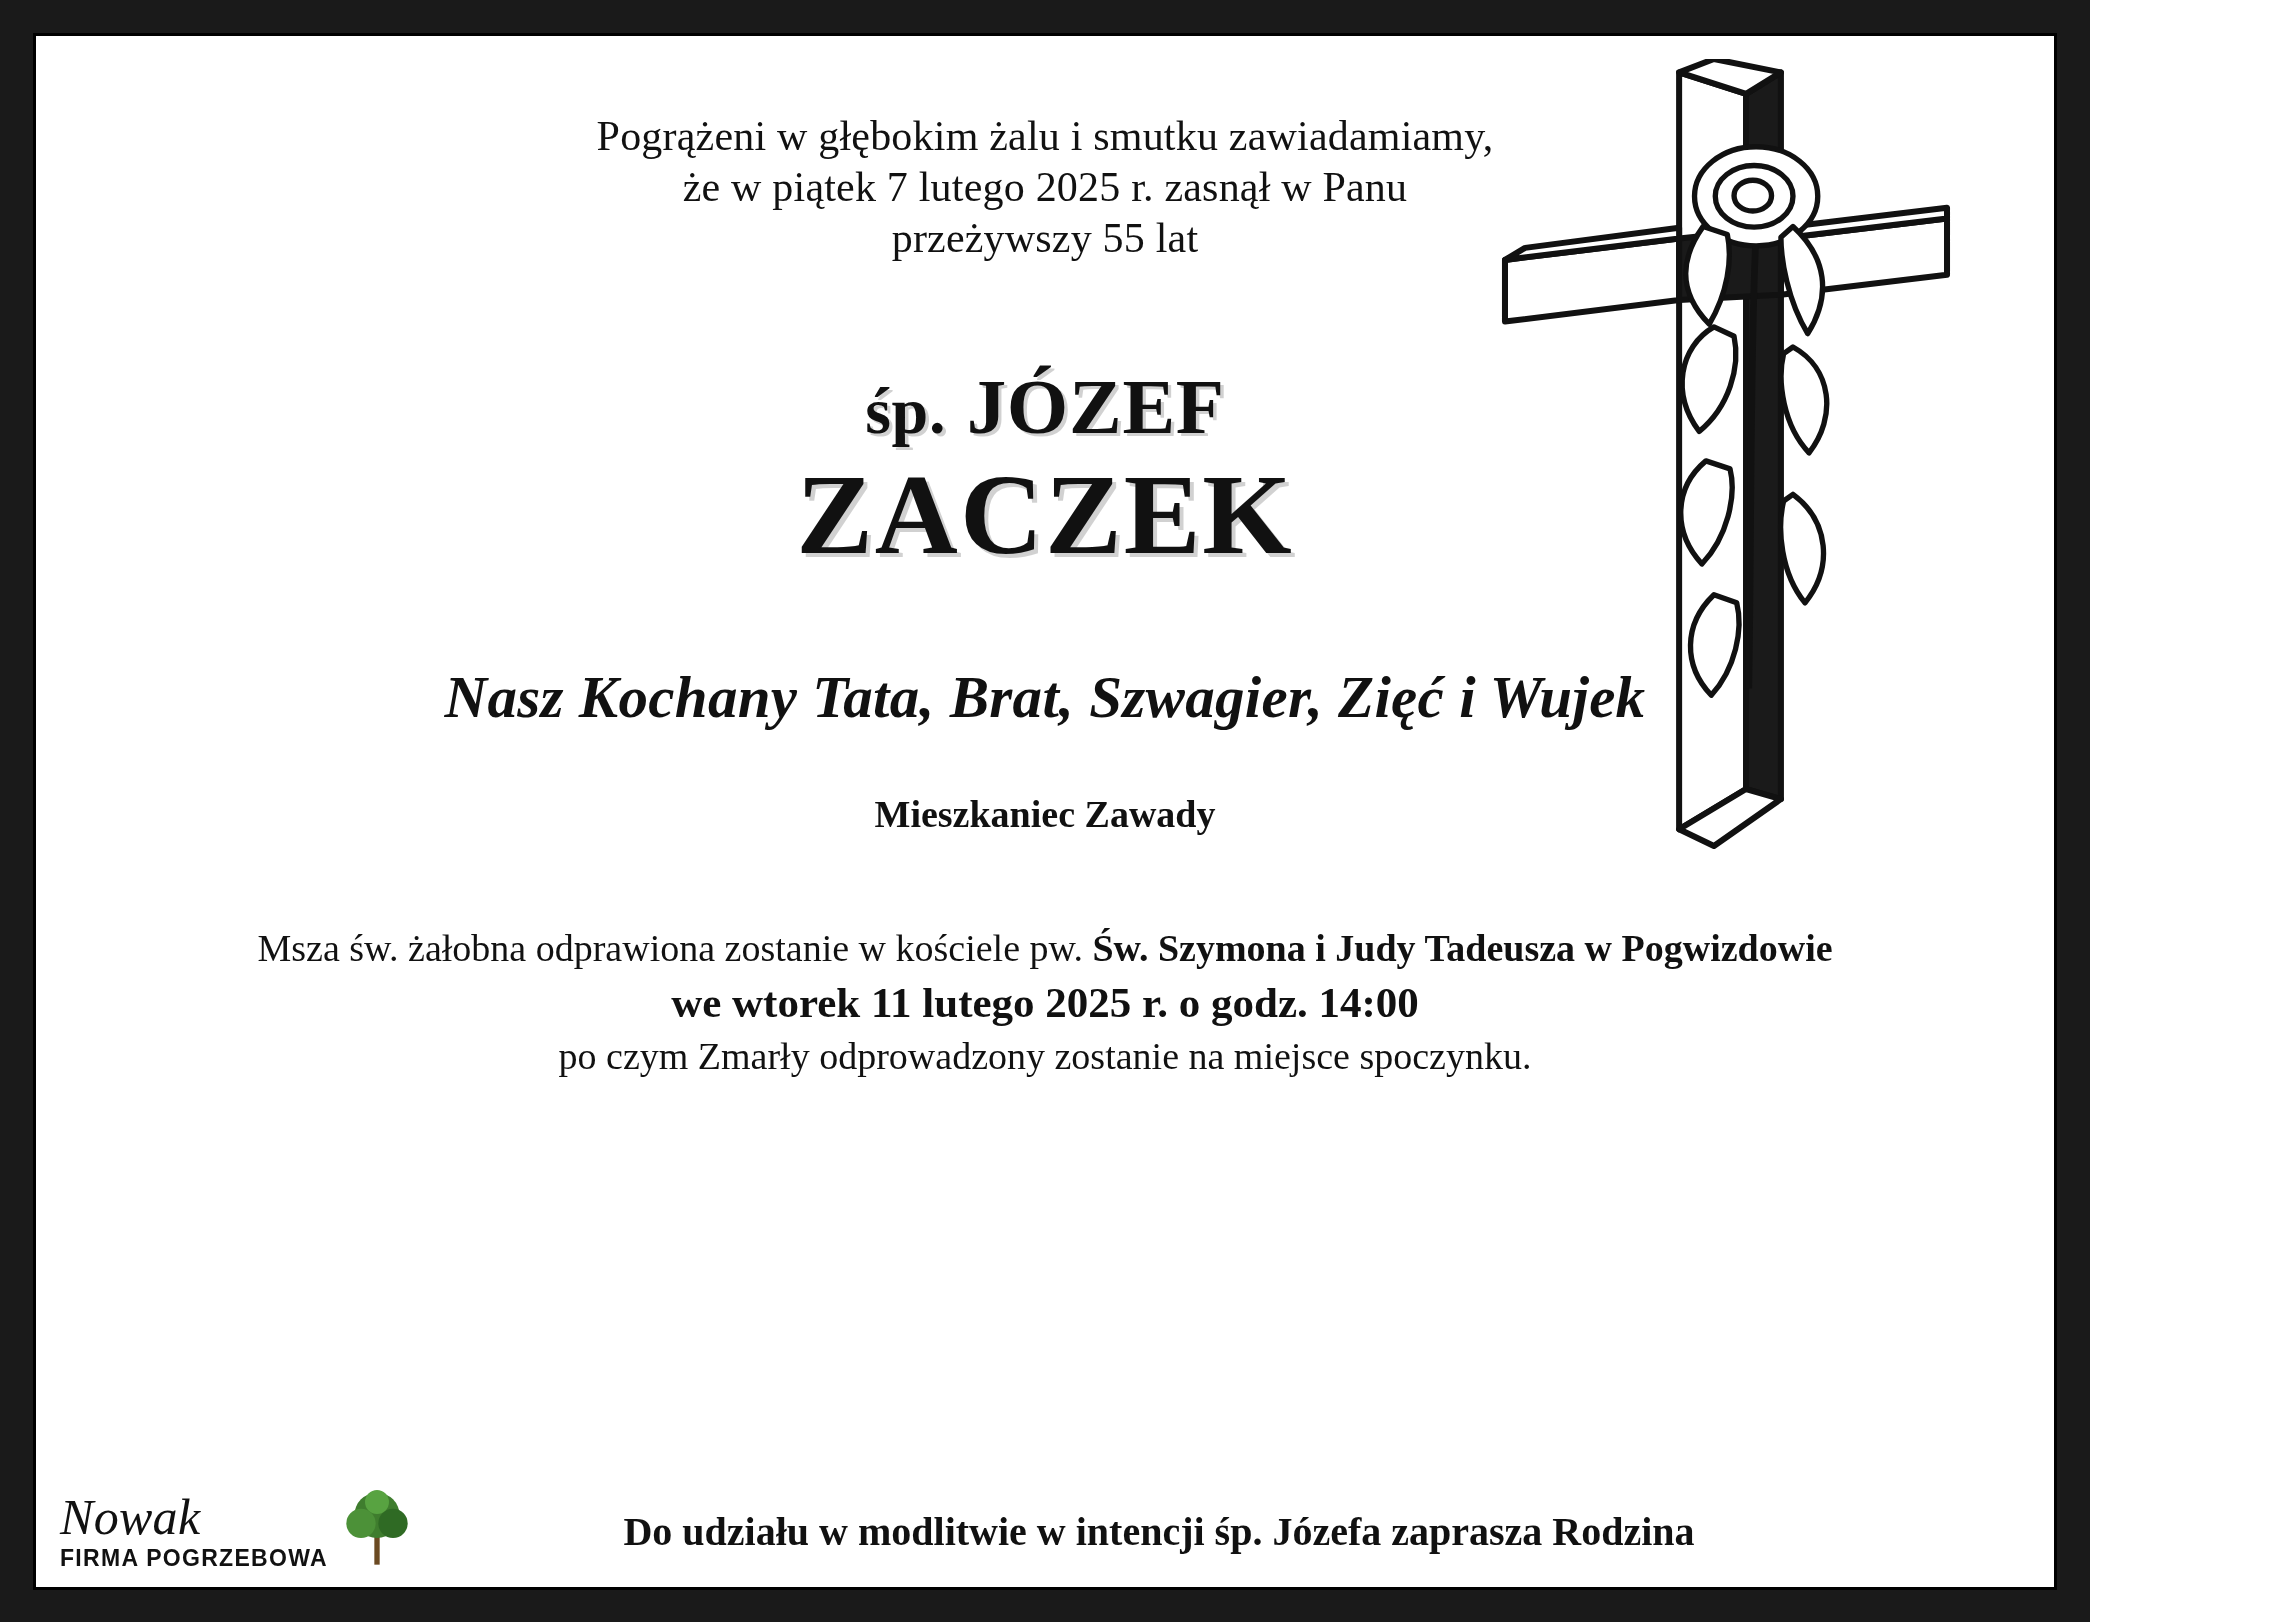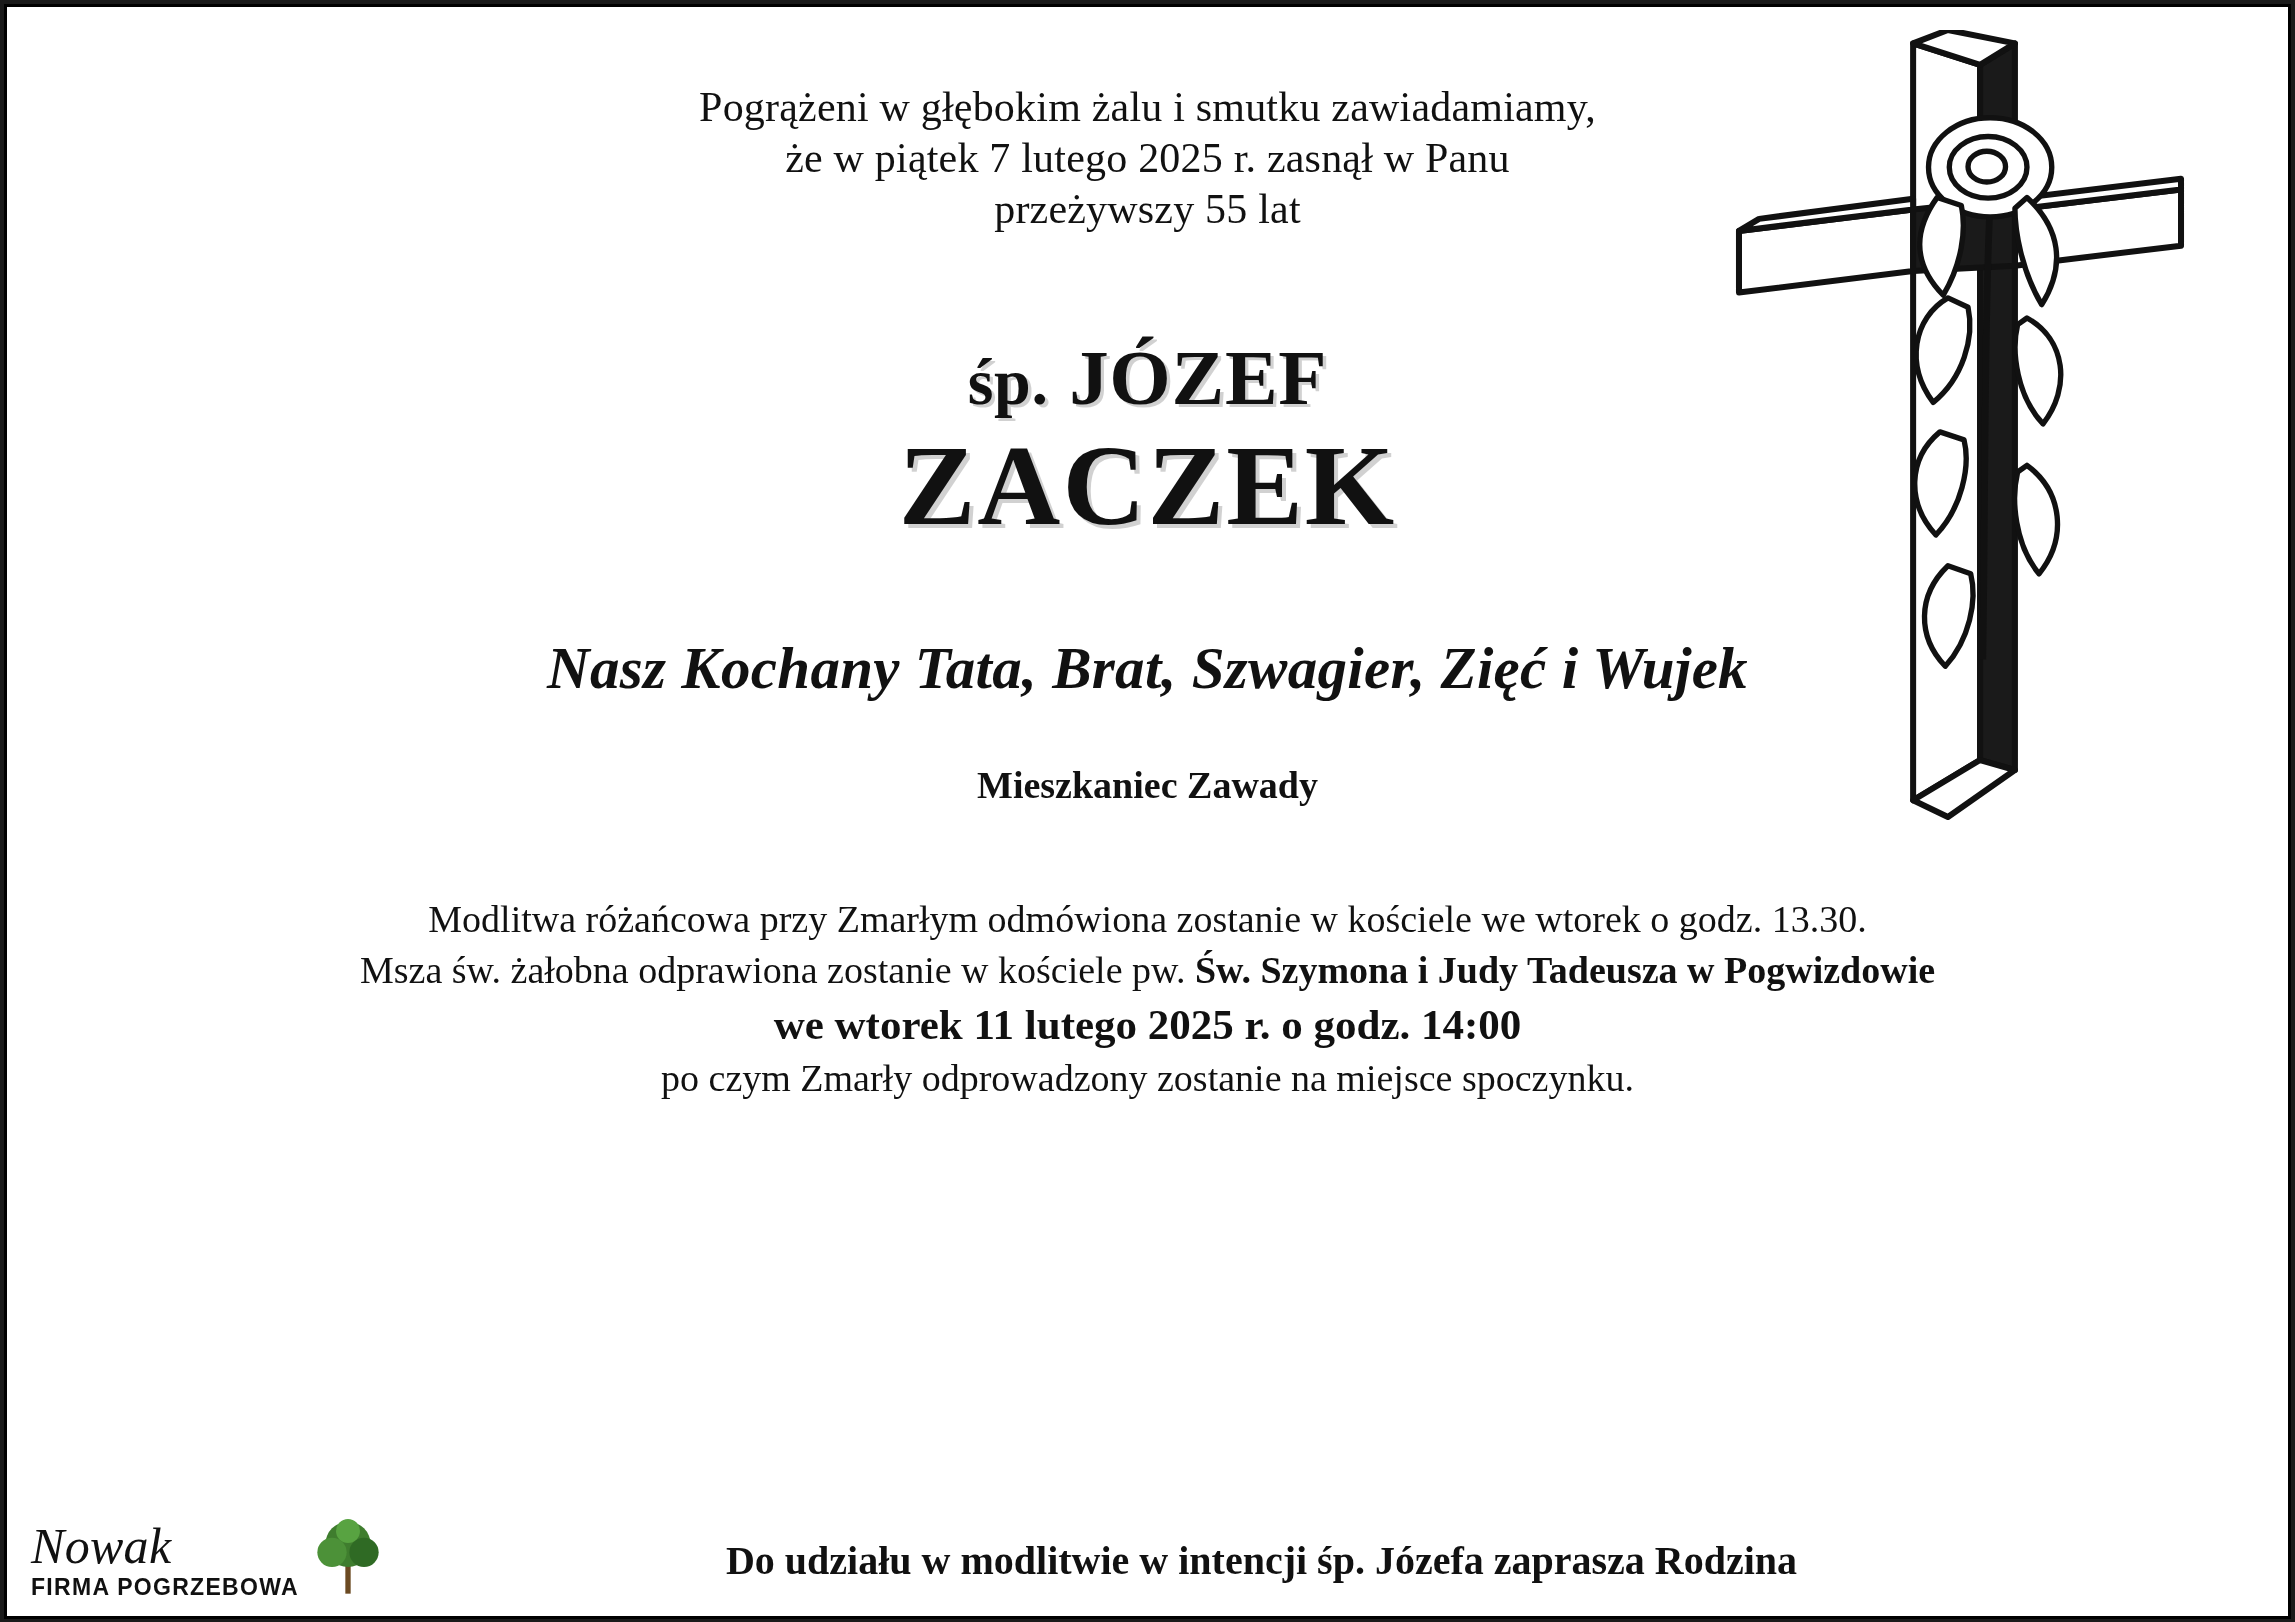--- a/index.html
+++ b/index.html
@@ -10,25 +10,25 @@
   body {
     width: 2295px;
     height: 1623px;
     font-family: "Liberation Serif", serif;
     color: #111111;
     overflow: hidden;
   }
 
   .notice {
     position: relative;
-    width: 2295px;
+    width: 2090px;
     height: 1623px;
     box-sizing: border-box;
     background: #1a1a1a;       
-    padding: 4px;
+    padding: 33px;
   }
   .notice-inner {
     position: relative;
     width: 100%;
     height: 100%;
     box-sizing: border-box;
     background: #ffffff;
     border: 3.4px solid #000000;
     overflow: hidden;
   }
@@ -208,21 +208,20 @@
         <span class="prefix">śp.</span>
         <span>JÓZEF</span>
       </div>
       <div class="name-line-2">ZACZEK</div>
     </div>
 
     <div class="relations">Nasz Kochany Tata, Brat, Szwagier, Zięć i Wujek</div>
     <div class="resident">Mieszkaniec Zawady</div>
 
     <div class="ceremony">
-      <div class="line">Modlitwa różańcowa przy Zmarłym odmówiona zostanie w kościele we wtorek o godz. 13.30.</div>
       <div class="line"><span>Msza św. żałobna odprawiona zostanie w kościele pw. </span><span class="bold">Św. Szymona i Judy Tadeusza w Pogwizdowie</span></div>
       <div class="line line-time">we wtorek 11 lutego 2025 r. o godz. 14:00</div>
       <div class="line">po czym Zmarły odprowadzony zostanie na miejsce spoczynku.</div>
     </div>
 
     <div class="invitation">Do udziału w modlitwie w intencji śp. Józefa zaprasza Rodzina</div>
 
     <div class="logo">
       <div class="logo-row">
         <div>

